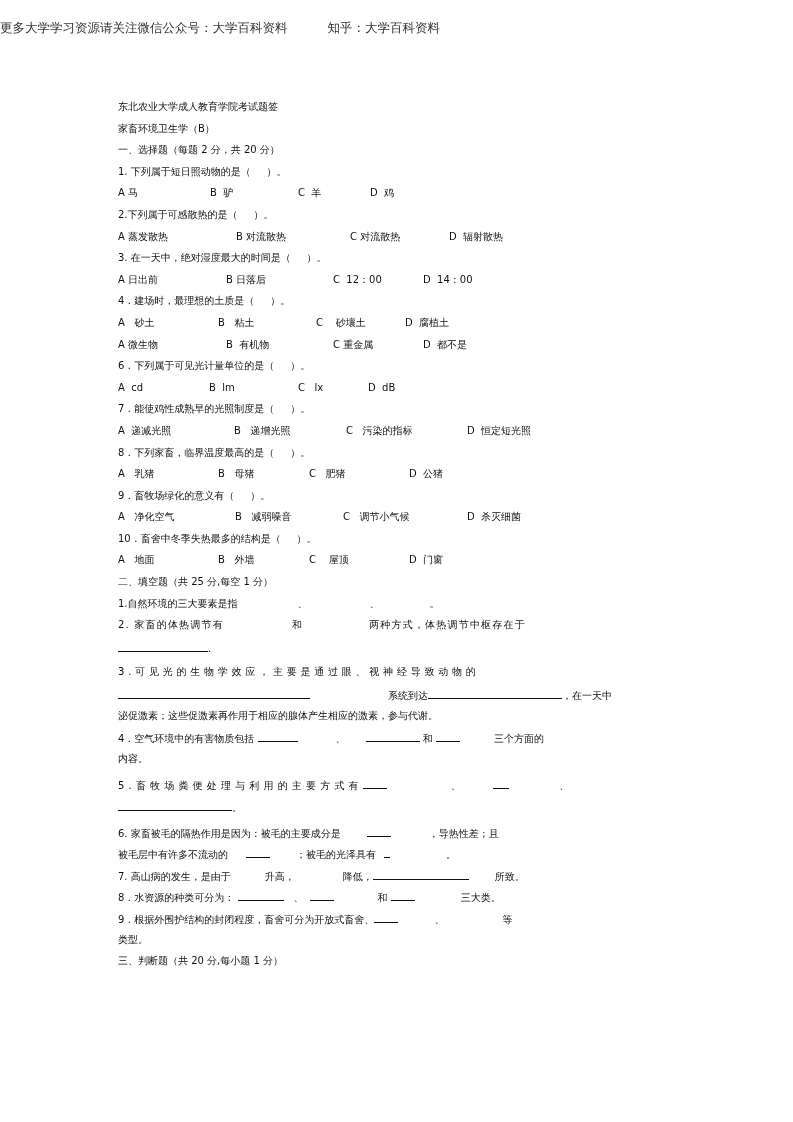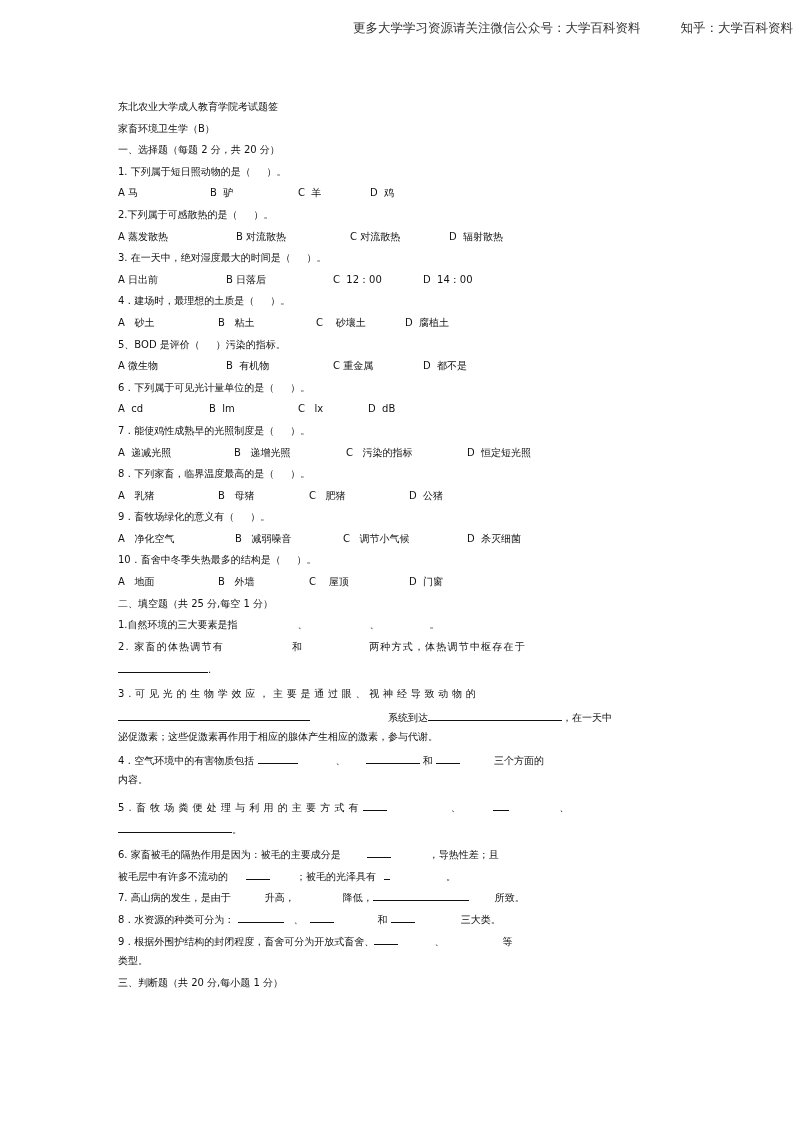--- a/index.html
+++ b/index.html
@@ -1,17 +1,17 @@
 <!DOCTYPE html>
 <html><head>
 <meta charset="utf-8">
 <style>
   html, body { margin: 0; padding: 0; background: #ffffff; }
   body { width: 793px; height: 1122px; position: relative; overflow: hidden; font-family: "DejaVu Sans", "Liberation Sans", sans-serif; color: #111; }
-  .header { position: absolute; top: 20px; left: 0; width: 793px; text-align: right; font-family: "DejaVu Serif", "Liberation Serif", serif; font-size: 12.5px; color: #333; }
+  .header { position: absolute; top: 20px; left: 0; width: 793px; text-align: left; font-family: "DejaVu Serif", "Liberation Serif", serif; font-size: 12.5px; color: #333; }
   .header span { display: inline-block; }
   .header .sep { width: 40px; }
   .content { position: absolute; top: 96px; left: 118px; width: 556px; font-size: 10px; line-height: 21.6px; }
   .line { white-space: pre; height: 21.6px; }
   .opts { display: flex; white-space: pre; height: 21.6px; }
   .opts span { display: inline-block; }
   .u { display: inline-block; border-bottom: 1px solid #111; height: 15px; vertical-align: baseline; }
 </style>
 </head>
 <body>
@@ -50,21 +50,20 @@
   </div>
 
   <div class="line">4．建场时，最理想的土质是（     ）。</div>
   <div class="opts">
     <span style="width:100px">A   砂土</span>
     <span style="width:98px">B   粘土</span>
     <span style="width:89px">C    砂壤土</span>
     <span>D  腐植土</span>
   </div>
 
-  <div class="line">5、BOD 是评价（     ）污染的指标。</div>
   <div class="opts">
     <span style="width:108px">A 微生物</span>
     <span style="width:107px">B  有机物</span>
     <span style="width:90px">C 重金属</span>
     <span>D  都不是</span>
   </div>
 
   <div class="line">6．下列属于可见光计量单位的是（     ）。</div>
   <div class="opts">
     <span style="width:91px">A  cd</span>

